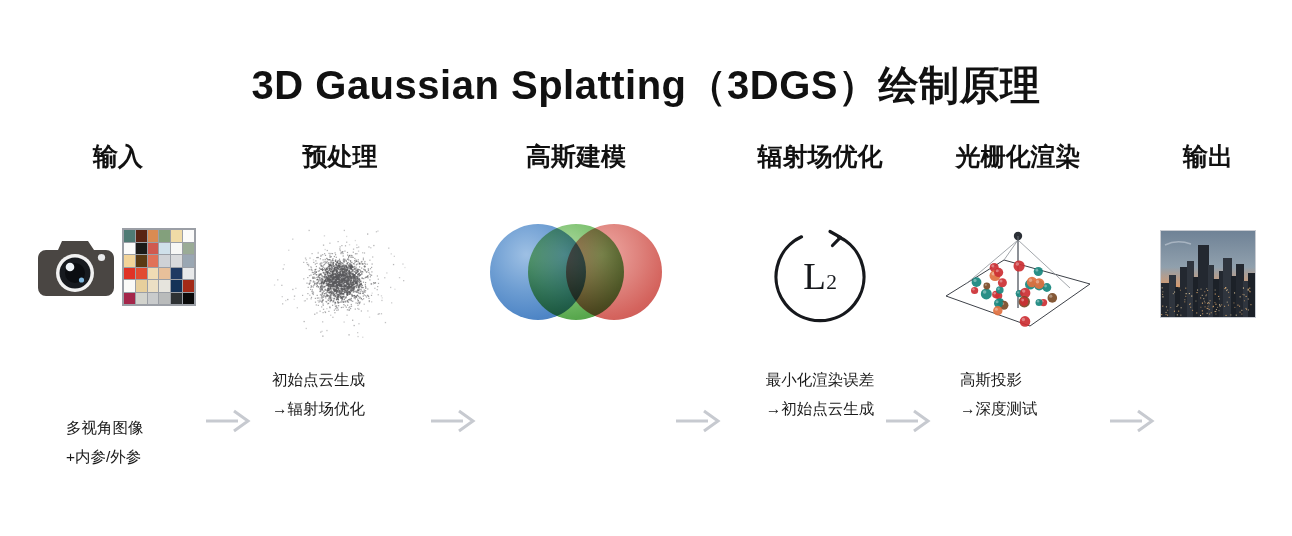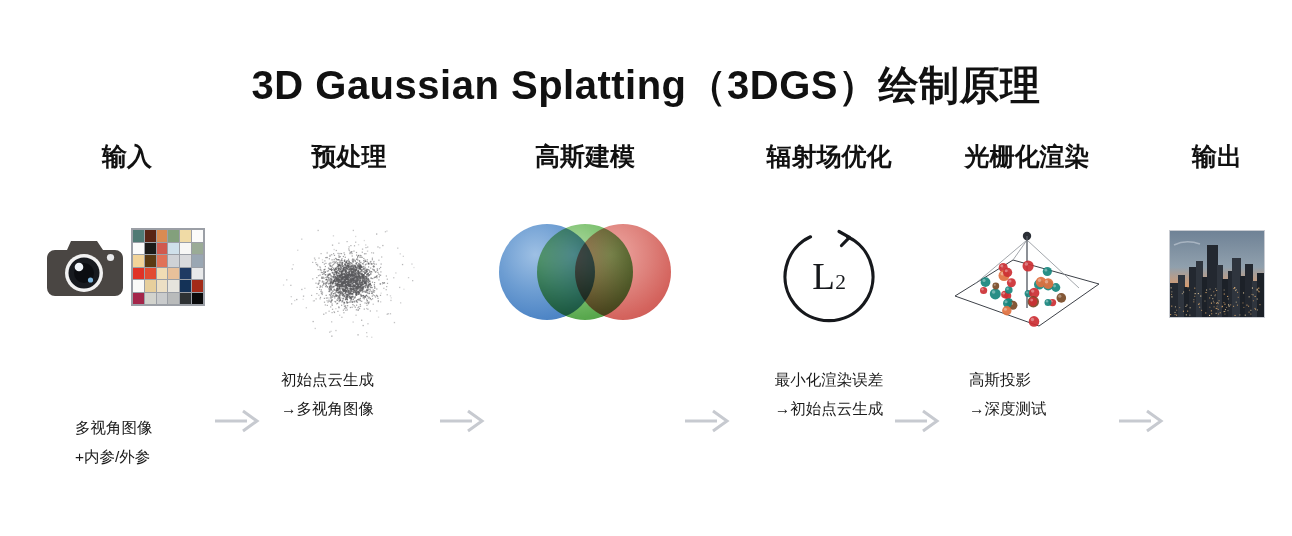--- a/index.html
+++ b/index.html
@@ -27,21 +27,21 @@
     font-weight: 700;
     letter-spacing: 0.5px;
     color: #111111;
     white-space: nowrap;
   }
 
   
   #pipeline {
     position: absolute;
     top: 130px;
-    left: 17px;
+    left: 8px;
     width: 1056px;
     height: 360px;
   }
 
   .stage {
     position: absolute;
     top: 0;
     height: 360px;
   }
 
@@ -1886,21 +1886,21 @@
             <rect x="78.7" y="7.8" width="1.3" height="1.3" fill="#59595c" opacity="0.35"></rect>
             <rect x="52.5" y="30.5" width="1.3" height="1.3" fill="#59595c" opacity="0.31"></rect>
             <rect x="112.5" y="91.7" width="1.3" height="1.3" fill="#59595c" opacity="0.31"></rect>
             <rect x="89.7" y="17.9" width="1.3" height="1.3" fill="#59595c" opacity="0.22"></rect>
           </svg>
       </div>
     </div>
 
     <div class="stage-caption left" style="padding-left:22px;">
       <span class="cap-line">初始点云生成</span>
-      <span class="cap-line">→多视角图像</span>
+      <span class="cap-line">→辐射场优化</span>
     </div>
   </div>
 
   <div class="arrow" style="left:421px;">
     <svg width="48" height="26" viewBox="0 0 48 26">
       <path d="M2 13 H34" stroke="#c7cad0" stroke-width="3" fill="none"></path>
       <path d="M30 3 L44 13 L30 23" stroke="#c7cad0" stroke-width="3" fill="none"></path>
     </svg>
   </div>
 

